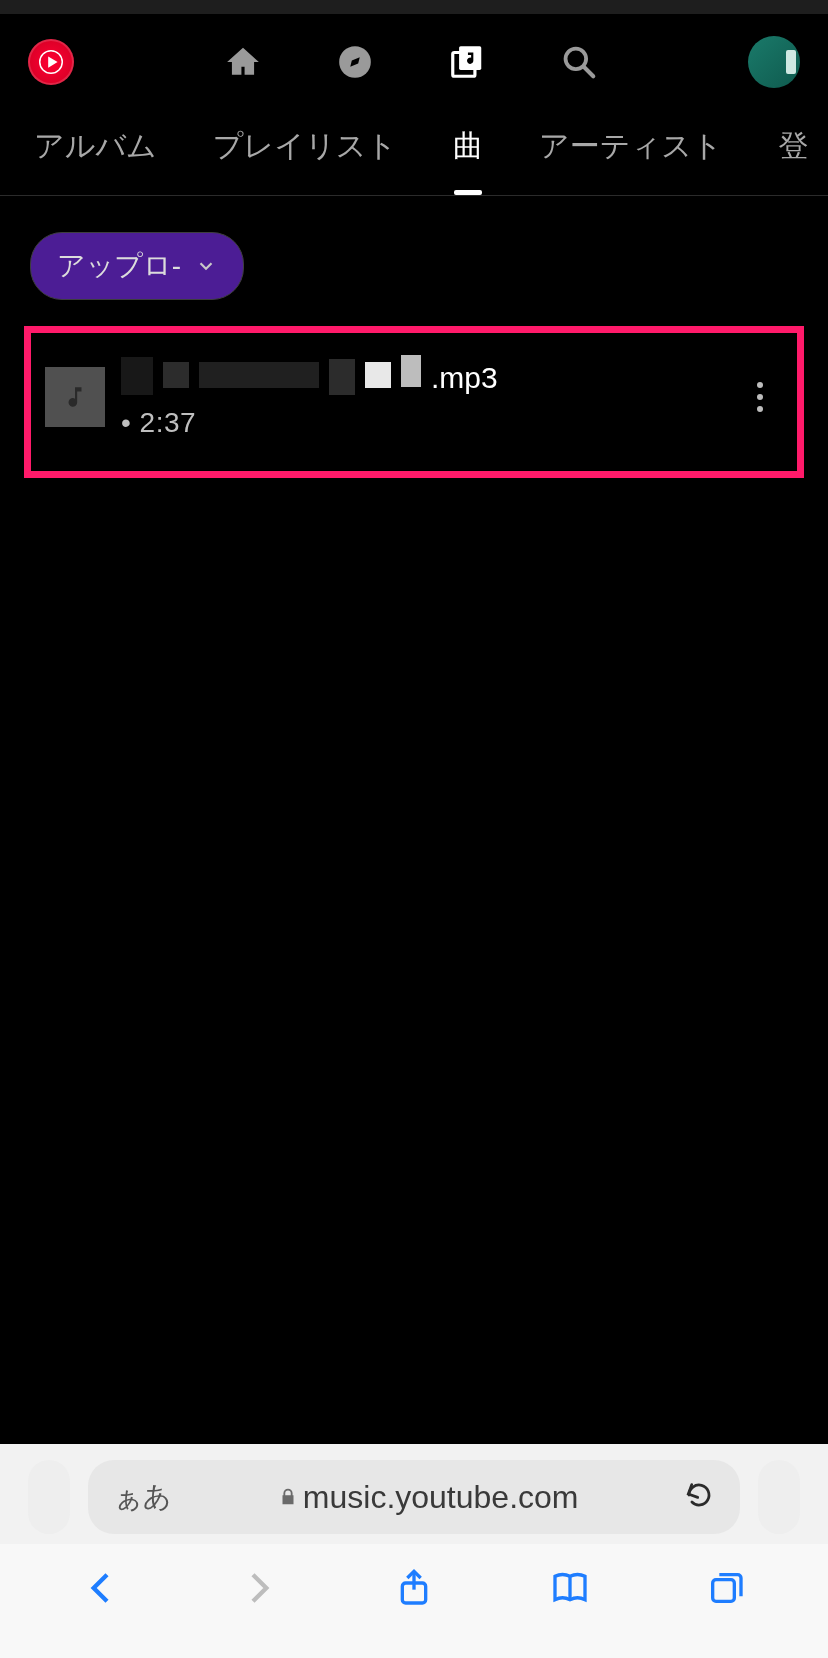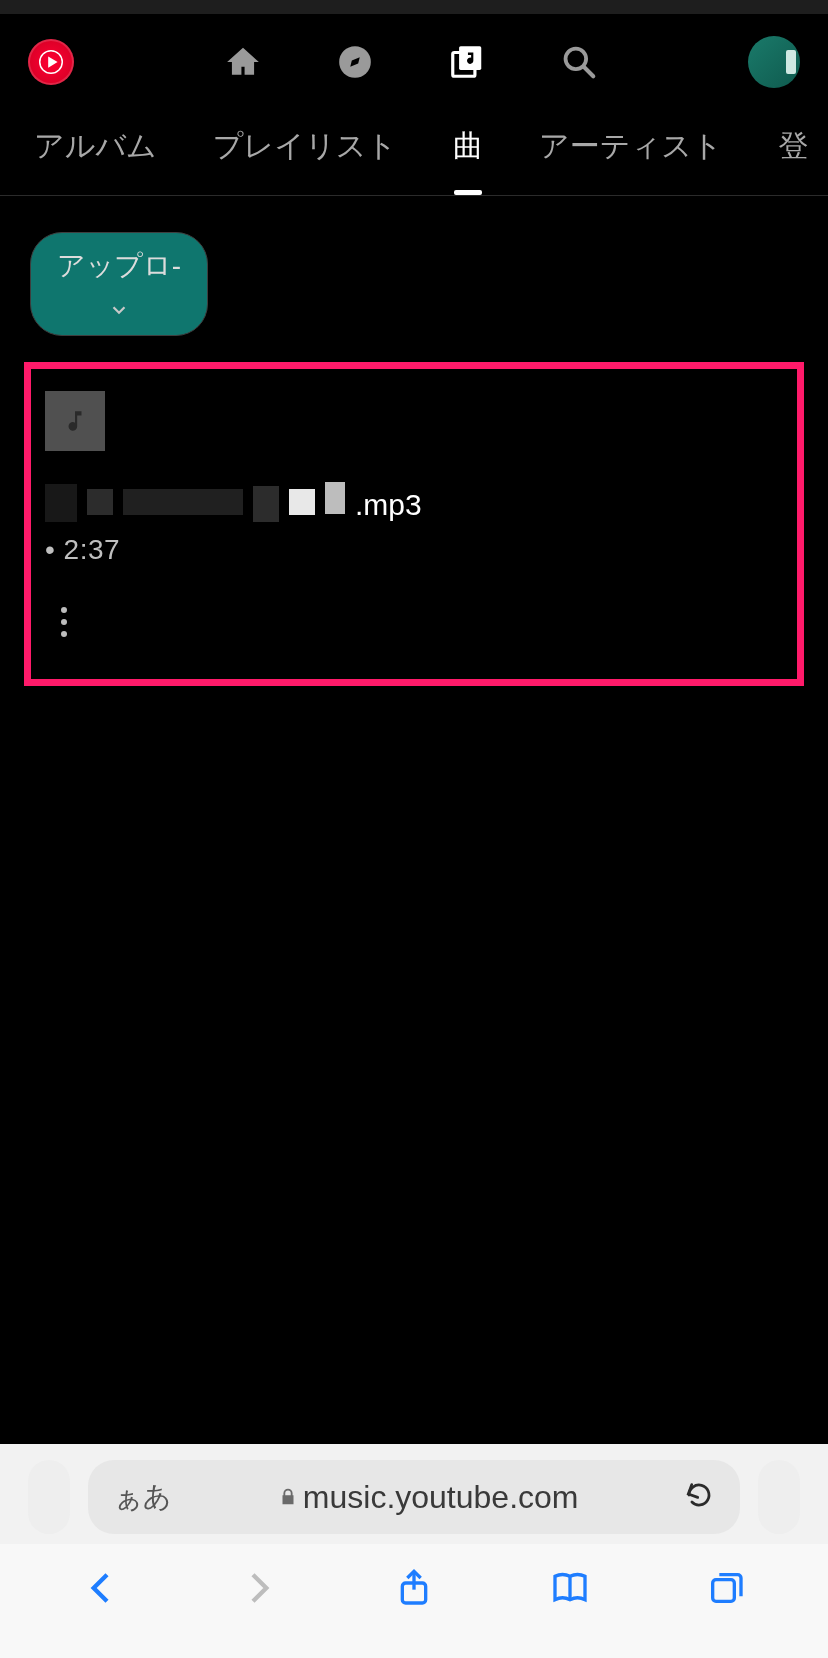--- a/index.html
+++ b/index.html
@@ -41,32 +41,32 @@
       content: ""; position: absolute; bottom: 0; left: 50%; transform: translateX(-50%);
       width: 28px; height: 5px; background: #fff; border-radius: 2px;
     }
 
     
     .chip-row { padding: 36px 30px 22px 30px; }
     .chip {
       display: inline-flex; align-items: center; gap: 14px;
       padding: 14px 26px;
       border: 1px solid #3e3e3e; border-radius: 32px;
-      background: #0f766e;
-      color: #dcdcdc; font-size: 28px; flex-direction: column;
+      background: #4c1d95;
+      color: #dcdcdc; font-size: 28px;
     }
     .chip svg { width: 22px; height: 22px; stroke:#c8c8c8; }
 
     
     .song-highlight {
       margin: 4px 24px 0 24px;
       border: 7px solid #ff1a6a;
       padding: 18px 8px 28px 8px;
     }
-    .song-row { display: flex; align-items: flex-start; gap: 31px; padding: 4px 10px 4px 6px; flex-direction: column; }
+    .song-row { display: flex; align-items: center; gap: 16px; padding: 4px 10px 4px 6px; }
     .song-thumb {
       width: 60px; height: 60px; background: #505050;
       display: flex; align-items: center; justify-content: center;
       color: #2a2a2a;
     }
     .song-thumb svg{ width:26px; height:26px; }
     .song-meta { flex: 1; min-width: 0; }
     .song-title-line { display:flex; align-items:flex-end; gap:10px; height:40px; }
     .redact { background:#181818; display:inline-block; }
     .rA{ width:32px; height:38px; }

